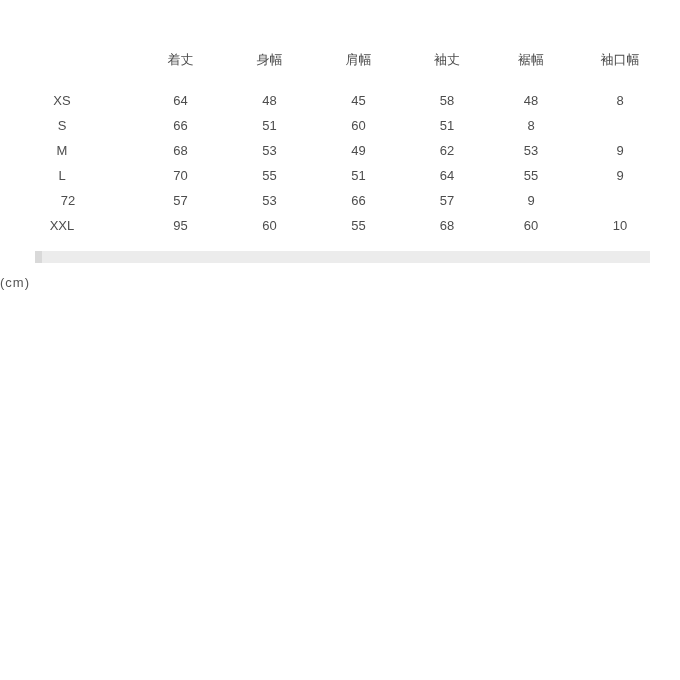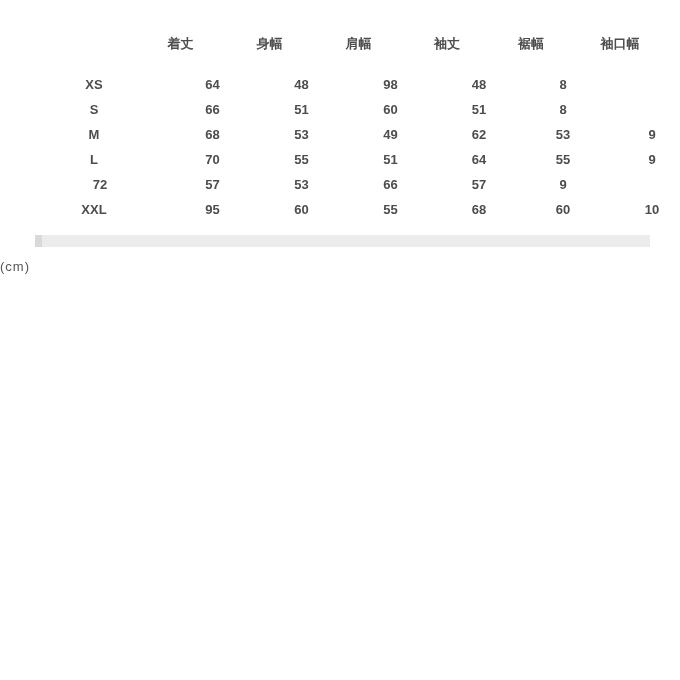--- a/index.html
+++ b/index.html
@@ -5,42 +5,40 @@
   html, body {
     margin: 0;
     padding: 0;
     width: 680px;
     height: 680px;
     background: var(--background, #ffffff);
     font-family: "Liberation Sans", "DejaVu Sans", sans-serif;
     overflow: hidden;
   }
   .size-table {
-    margin-top: 34px;
+    margin-top: 50px;
     width: 680px;
-    font-weight: bold;
   }
   .trow {
     display: grid;
     grid-template-columns: 136px 89px 89px 89px 88px 80px 98px;
   }
   .cell {
     text-align: center;
     font-size: 13px;
     color: var(--text, #4d4d4d);
     box-sizing: border-box;
     overflow: hidden;
   }
   .header-row .cell {
     height: 20px;
     line-height: 20px;
   }
   .body-rows {
     margin-top: 18px;
-    padding-left: 32px;
   }
   .body-rows .cell {
     height: 25px;
     line-height: 25px;
   }
   .label-cell {
     padding-right: 12px;
   }
   .hscrollbar {
     margin: 13px 0 0 35px;
@@ -99,21 +97,22 @@
       <div class="cell">袖丈</div>
       <div class="cell">裾幅</div>
       <div class="cell">袖口幅</div>
     </div>
 
     <div class="body-rows">
       <div class="trow">
         <div class="cell label-cell">XS</div>
         <div class="cell">64</div>
         <div class="cell">48</div>
-        <div class="cell">98</div>
+        <div class="cell">45</div>
+        <div class="cell">58</div>
         <div class="cell">48</div>
         <div class="cell">8</div>
       </div>
       <div class="trow">
         <div class="cell label-cell">S</div>
         <div class="cell">66</div>
         <div class="cell">51</div>
         <div class="cell">60</div>
         <div class="cell">51</div>
         <div class="cell">8</div>

